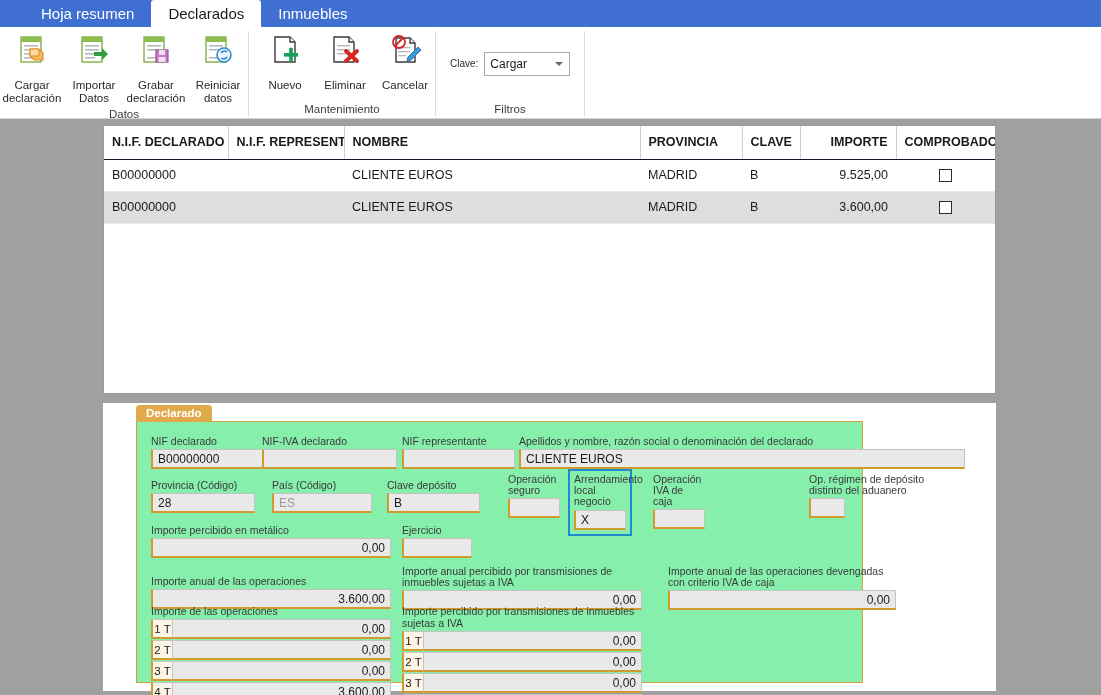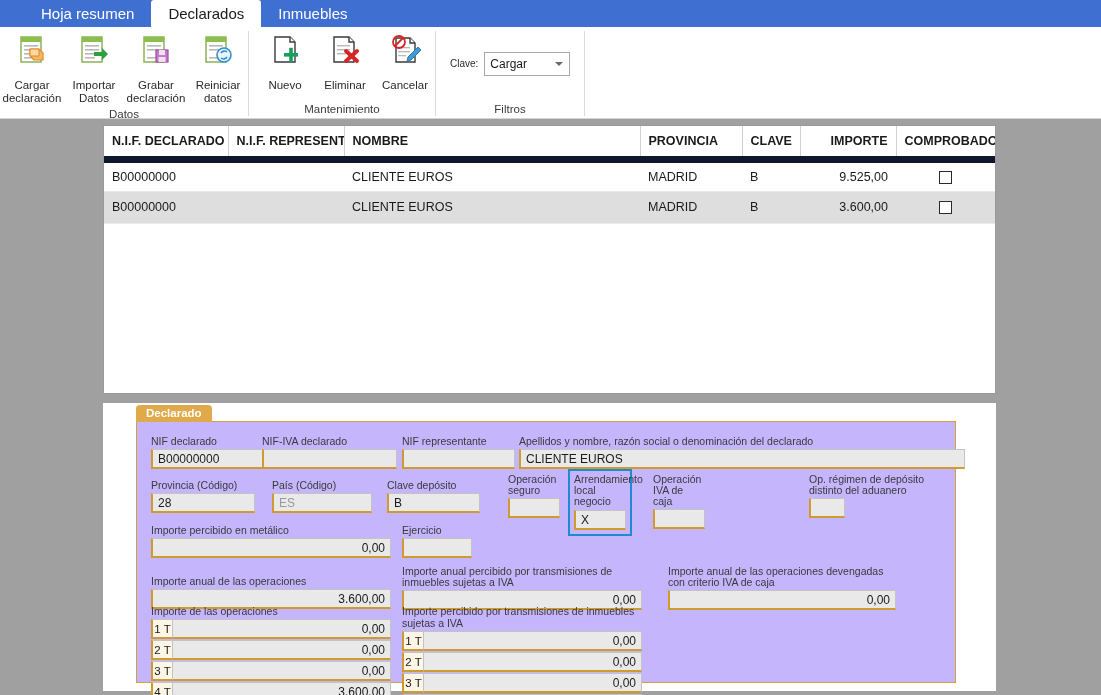--- a/index.html
+++ b/index.html
@@ -81,21 +81,21 @@
 
   
   .gridpanel {
     position: absolute; left: 103px; top: 6px; width: 893px; height: 269px;
     background: #ffffff; border: 1px solid #9a9a9a;
   }
   table.grid { width: 100%; border-collapse: collapse; table-layout: fixed; }
   table.grid th {
     font-size: 12.5px; color: #1a1a1a; font-weight: bold;
     text-align: left; padding: 0 8px; height: 33px;
-    border-right: 1px solid #d0d0d0; border-bottom: 7px solid #0f172a;
+    border-right: 1px solid #d0d0d0; border-bottom: 1px solid #0f172a;
     background: #ffffff; white-space: nowrap; overflow: hidden;
   }
   table.grid th.num { text-align: right; }
   table.grid th.ctr { text-align: left; border-right: none; }
   table.grid td {
     font-size: 12.5px; color: #1a1a1a; padding: 0 8px; height: 32px;
     border-bottom: 1px solid #eaeaea; white-space: nowrap; overflow: hidden;
   }
   table.grid td.num { text-align: right; }
   table.grid td.ctr { text-align: center; }
@@ -106,22 +106,22 @@
   }
 
   
   .detailcard {
     position: absolute; left: 103px; top: 284px; width: 893px; height: 288px;
     background: #ffffff;
   }
 
   
   .declarado {
-    position: absolute; left: 33px; top: 18px; width: 820px; height: 262px;
-    background: #c4b5fd; border: 1px solid #d1a23c;
+    position: absolute; left: 33px; top: 18px; width: 727px; height: 262px;
+    background: #86efac; border: 1px solid #d1a23c;
   }
   .dec-tab {
     position: absolute; left: -1px; top: -17px; height: 17px;
     padding: 0 10px 0 10px; background: #e0a94a;
     border-top-left-radius: 4px; border-top-right-radius: 4px;
     color: #ffffff; font-size: 11.5px; font-weight: bold;
     line-height: 17px;
   }
 
   .fld { position: absolute; }

